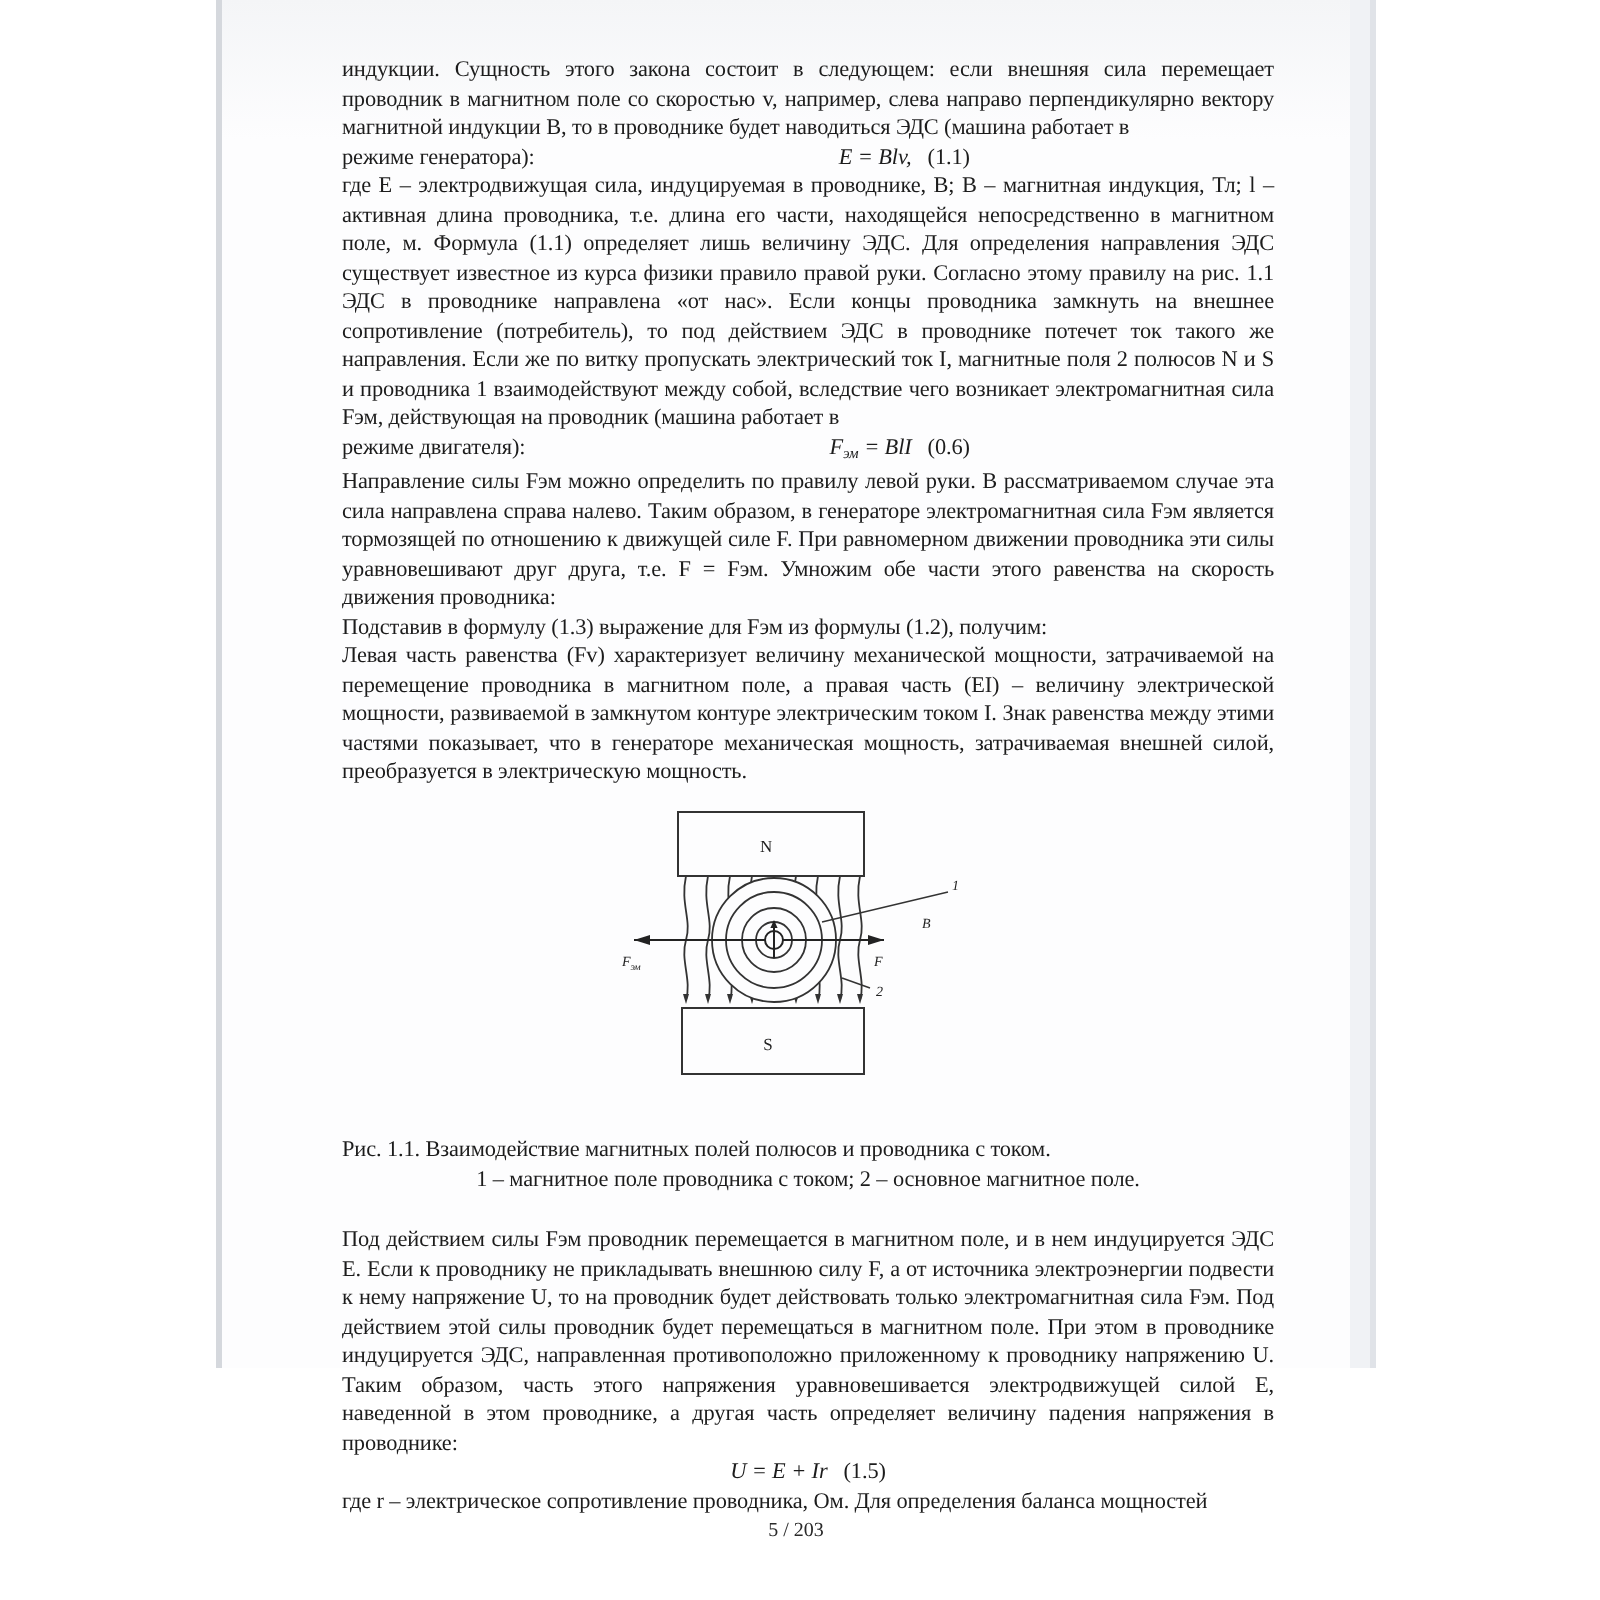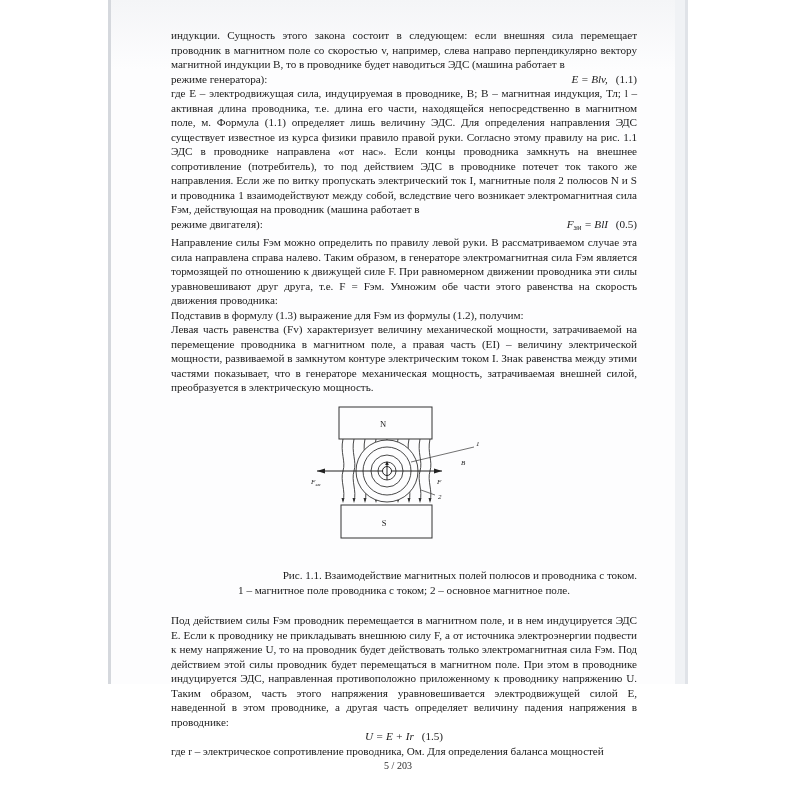--- a/index.html
+++ b/index.html
@@ -18,27 +18,27 @@
   .doc{
     position:relative;
     padding:28px 48px 0 60px;
     font-family:"Liberation Serif","DejaVu Serif",serif;
     font-size:11.2px;line-height:14.5px;color:#1c1c1c;
     letter-spacing:-0.06px;
   }
   .p{margin:0;text-align:justify;}
   .eqline{display:flex;}
   .eqline .tail{white-space:nowrap;}
-  .eqline .eq{flex:1;text-align:right;}
+  .eqline .eq{flex:1;text-align:center;}
   .eqcenter{text-align:center;margin:0;}
   .v{font-style:italic;}
   sub.s{font-size:7.5px;font-style:italic;vertical-align:-2px;letter-spacing:0;}
   .num{font-style:normal;padding-left:8px;}
   .figwrap{margin:10px auto 0;width:200px;}
-  .figcap{margin:8px 0 0;text-align:right;}
+  .figcap{margin:8px 0 0;text-align:left;}
   .figcap2{margin:0;text-align:center;}
   .after-fig{margin-top:16px;}
   .footer{
     position:absolute;left:0;top:760px;width:100%;text-align:center;
     font-family:Liberation Serif, serif;
     font-size:10px;color:#2a2a2a;
   }
   svg text{font-family:"Liberation Serif","DejaVu Serif",serif;fill:#222;}
   svg .lbl{font-style:italic;font-size:7px;}
   svg .pole{font-size:8.5px;}
@@ -51,21 +51,21 @@
 
     <p class="p">индукции. Сущность этого закона состоит в следующем: если внешняя сила перемещает проводник в магнитном поле со скоростью v, например, слева направо перпендикулярно вектору магнитной индукции В, то в проводнике будет наводиться ЭДС (машина работает в</p>
     <div class="eqline">
       <span class="tail">режиме генератора):</span>
       <span class="eq"><span class="v">E = Blv,</span><span class="num">(1.1)</span></span>
     </div>
 
     <p class="p">где E – электродвижущая сила, индуцируемая в проводнике, В; В – магнитная индукция, Тл; l – активная длина проводника, т.е. длина его части, находящейся непосредственно в магнитном поле, м. Формула (1.1) определяет лишь величину ЭДС. Для определения направления ЭДС существует известное из курса физики правило правой руки. Согласно этому правилу на рис. 1.1 ЭДС в проводнике направлена «от нас». Если концы проводника замкнуть на внешнее сопротивление (потребитель), то под действием ЭДС в проводнике потечет ток такого же направления. Если же по витку пропускать электрический ток I, магнитные поля 2 полюсов N и S и проводника 1 взаимодействуют между собой, вследствие чего возникает электромагнитная сила Fэм, действующая на проводник (машина работает в</p>
     <div class="eqline">
       <span class="tail">режиме двигателя):</span>
-      <span class="eq"><span class="v">F</span><sub class="s">эм</sub><span class="v"> = BlI</span><span class="num">(0.5)</span></span>
+      <span class="eq"><span class="v">F</span><sub class="s">эм</sub><span class="v"> = BlI</span><span class="num">(0.6)</span></span>
     </div>
 
     <p class="p">Направление силы Fэм можно определить по правилу левой руки. В рассматриваемом случае эта сила направлена справа налево. Таким образом, в генераторе электромагнитная сила Fэм является тормозящей по отношению к движущей силе F. При равномерном движении проводника эти силы уравновешивают друг друга, т.е. F = Fэм. Умножим обе части этого равенства на скорость движения проводника:</p>
 
     <p class="p">Подставив в формулу (1.3) выражение для Fэм из формулы (1.2), получим:</p>
 
     <p class="p">Левая часть равенства (Fv) характеризует величину механической мощности, затрачиваемой на перемещение проводника в магнитном поле, а правая часть (EI) – величину электрической мощности, развиваемой в замкнутом контуре электрическим током I. Знак равенства между этими частями показывает, что в генераторе механическая мощность, затрачиваемая внешней силой, преобразуется в электрическую мощность.</p>
 
     <div class="figwrap">
       <svg width="200" height="152" viewBox="0 0 190 152">

